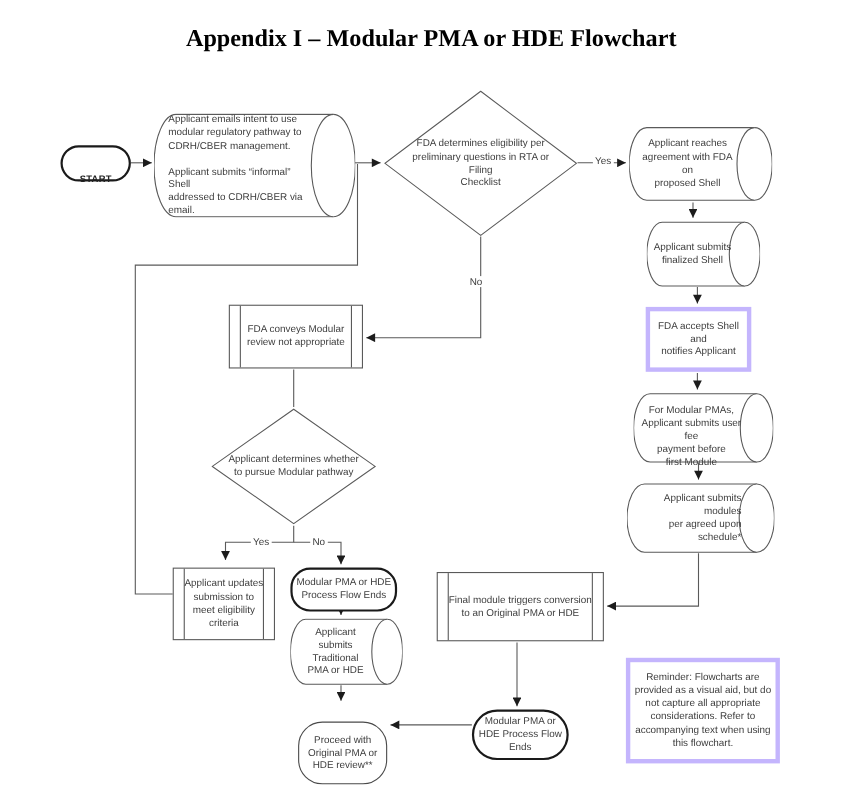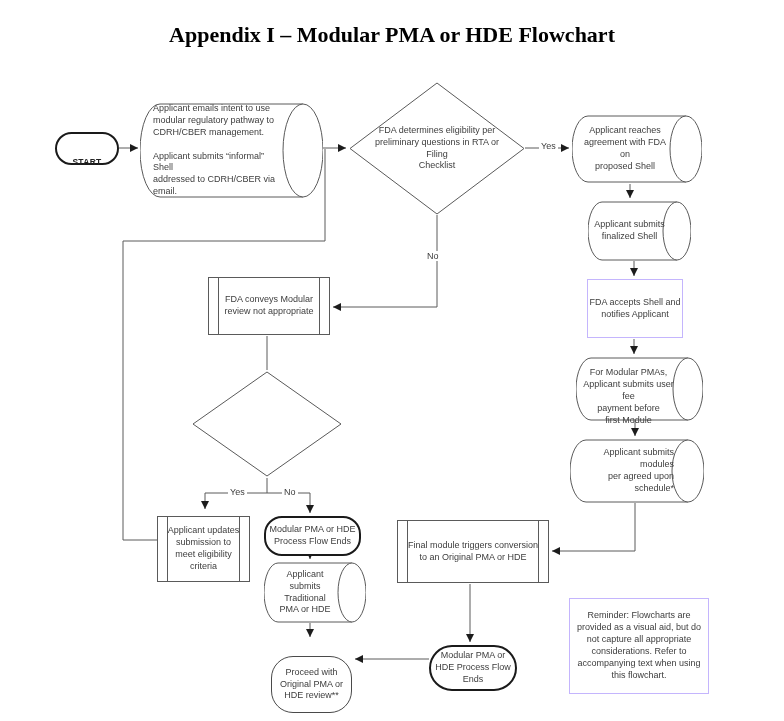--- a/index.html
+++ b/index.html
@@ -7,21 +7,21 @@
           font-family:"Liberation Sans",sans-serif;color:#3d3d3d;}
   #page-title{position:absolute;left:0;top:22px;width:784px;text-align:center;
               font-family:"Liberation Serif",serif;font-weight:bold;font-size:22px;color:#000;}
   #wires{position:absolute;left:0;top:0;width:784px;height:721px;}
   .node{position:absolute;display:flex;align-items:center;justify-content:center;
         box-sizing:border-box;background:#fff;text-align:center;
         font-size:9px;line-height:1.32;white-space:pre-line;}
   .shape-svg{position:absolute;left:0;top:0;width:100%;height:100%;}
   .shape-svg path,.shape-svg polygon{fill:#ffffff;stroke:#5a5a5a;stroke-width:1;}
   .node .txt{position:relative;z-index:2;display:block;width:100%;}
-  .rect{border:1px solid #c4b5fd;}
+  .rect{border:4px solid #c4b5fd;}
   .predef{border:1px solid #5a5a5a;}
   .predef::before,.predef::after{content:"";position:absolute;top:0;bottom:0;width:0;
         border-left:1px solid #5a5a5a;}
   .predef::before{left:9px;}
   .predef::after{right:9px;}
   .stadium{border:2.5px solid #1a1a1a;font-size:9px;}
   .round{border:1px solid #4a4a4a;}
   .bold-text{font-weight:bold;letter-spacing:.3px;font-size:8.5px;color:#222;margin-top:28px;}
   .edge-label{position:absolute;z-index:3;background:#fff;padding:0 2px;font-size:9px;color:#3d3d3d;}
   .cyl-left{text-align:left;}
@@ -137,20 +137,22 @@
 
   <div class="node predef" style="left:208px;top:277px;width:122px;height:58px;">
     <span class="txt">FDA conveys Modular
 review not appropriate</span>
   </div>
 
   <div class="node" style="left:192px;top:371px;width:150px;height:106px;background:transparent;">
     <svg class="shape-svg" viewBox="0 0 150 106" preserveAspectRatio="none">
       <polygon points="75,1 149,53 75,105 1,53"></polygon>
     </svg>
+    <span class="txt" style="padding:0 10px;box-sizing:border-box;">Applicant determines whether
+to pursue Modular pathway</span>
   </div>
 
   <div class="node predef" style="left:157px;top:516px;width:93px;height:66px;">
     <span class="txt">Applicant updates
 submission to
 meet eligibility
 criteria</span>
   </div>
 
   <div class="node stadium" style="left:264px;top:516px;width:97px;height:40px;border-radius:18px;">

